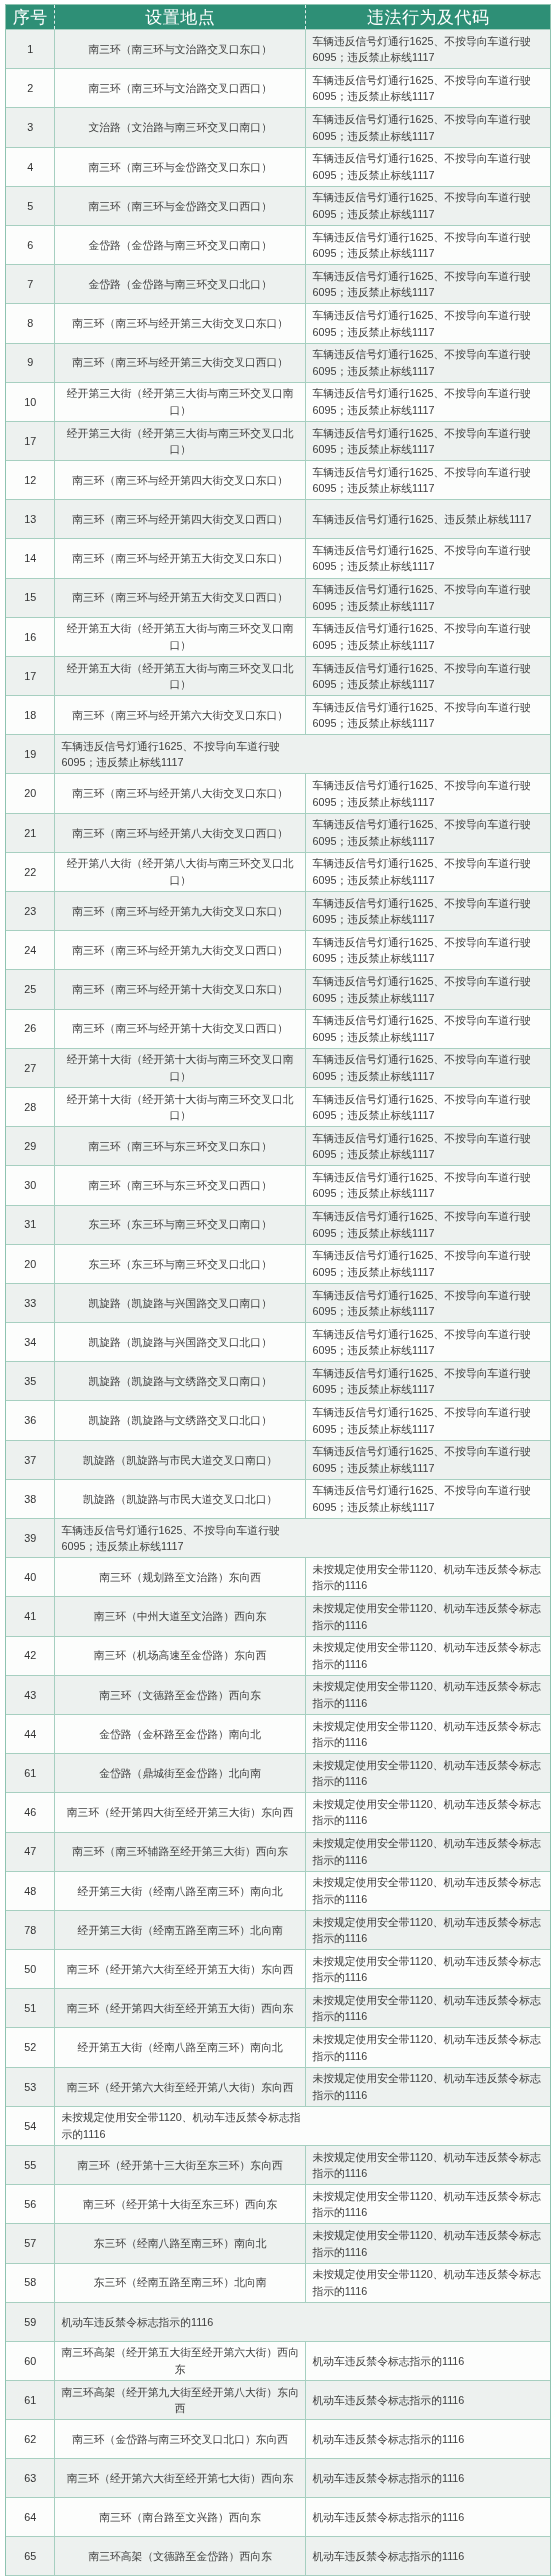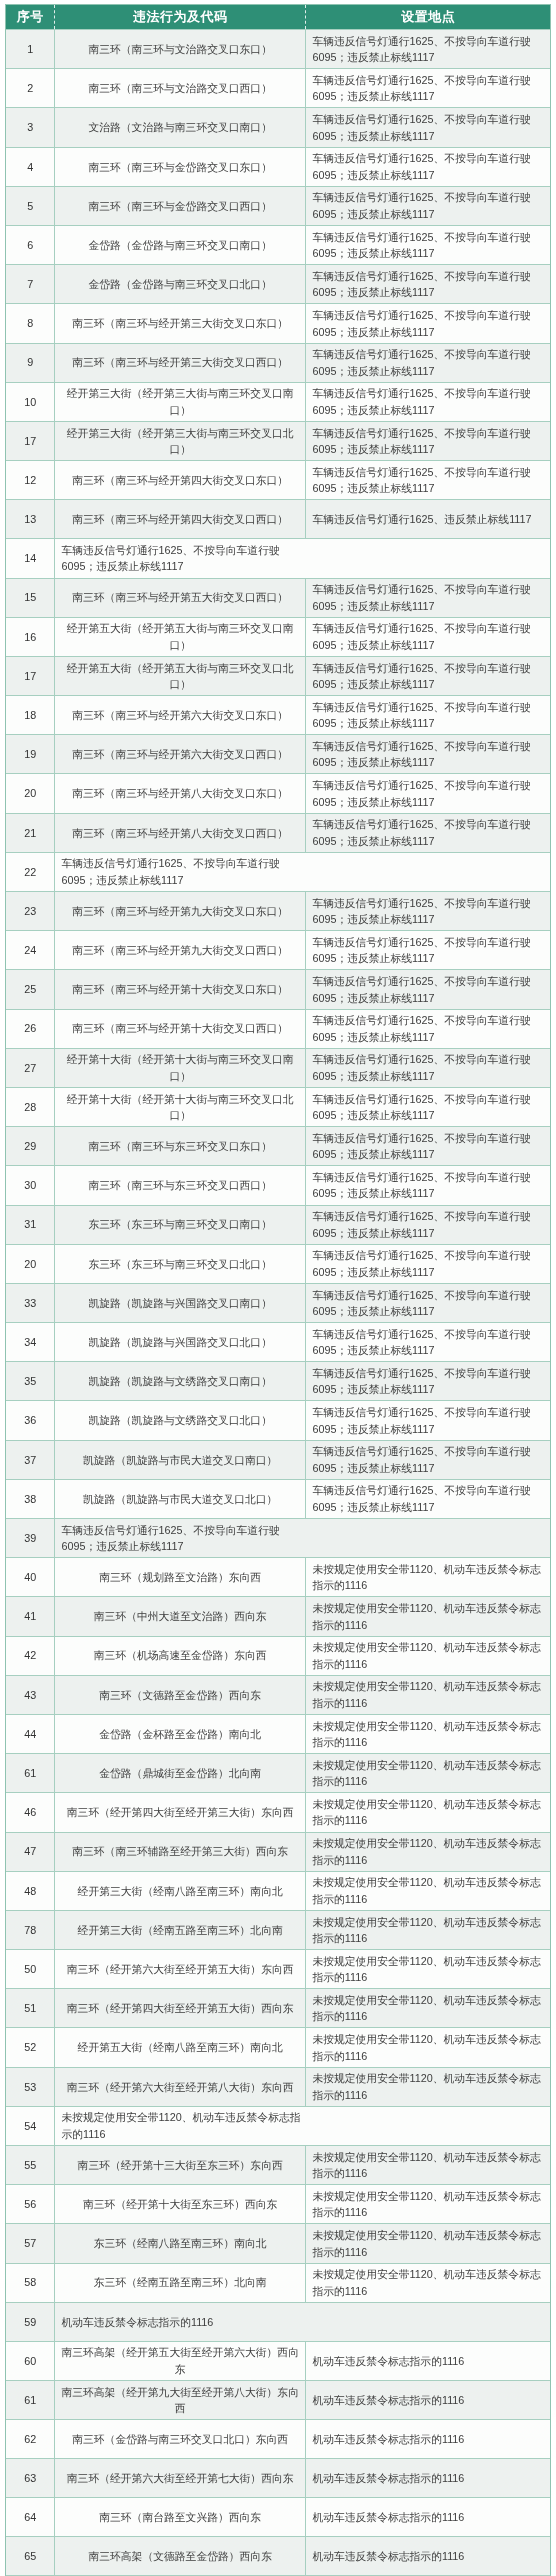--- a/index.html
+++ b/index.html
@@ -26,22 +26,22 @@
     width:546px;
     border:1px solid var(--outer);
     box-sizing:border-box;
     background:#ffffff;
   }
   .hrow{
     display:grid;
     grid-template-columns:48px 251px 1fr;
     background:#2e8f76;
     color:#ffffff;
-    font-weight:bold;
-    font-size:13px;
+    font-weight:normal;
+    font-size:17px;
     height:24px;
   }
   .hcell{
     display:flex;align-items:center;justify-content:center;
     letter-spacing:0.5px;
   }
   .hcell + .hcell{
     border-left:1px dashed rgba(255,255,255,0.85);
   }
   .row{
@@ -71,22 +71,22 @@
   }
   .c-no{ color:#333333; }
 </style>
 </head>
 <body>
 
 <div class="page">
   <div class="vtable">
     <div class="hrow">
       <div class="hcell">序号</div>
+      <div class="hcell">设置地点</div>
       <div class="hcell">违法行为及代码</div>
-      <div class="hcell">设置地点</div>
     </div>
     <div id="table-body">
         <div class="row odd">
           <div class="cell c-no">1</div>
           <div class="cell c-loc">南三环（南三环与文治路交叉口东口）</div>
           <div class="cell c-vio">车辆违反信号灯通行1625、不按导向车道行驶6095；违反禁止标线1117</div>
         </div>
         <div class="row even">
           <div class="cell c-no">2</div>
           <div class="cell c-loc">南三环（南三环与文治路交叉口西口）</div>
@@ -142,20 +142,21 @@
           <div class="cell c-loc">南三环（南三环与经开第四大街交叉口东口）</div>
           <div class="cell c-vio">车辆违反信号灯通行1625、不按导向车道行驶6095；违反禁止标线1117</div>
         </div>
         <div class="row odd">
           <div class="cell c-no">13</div>
           <div class="cell c-loc">南三环（南三环与经开第四大街交叉口西口）</div>
           <div class="cell c-vio">车辆违反信号灯通行1625、违反禁止标线1117</div>
         </div>
         <div class="row even">
           <div class="cell c-no">14</div>
+          <div class="cell c-loc">南三环（南三环与经开第五大街交叉口东口）</div>
           <div class="cell c-vio">车辆违反信号灯通行1625、不按导向车道行驶6095；违反禁止标线1117</div>
         </div>
         <div class="row odd">
           <div class="cell c-no">15</div>
           <div class="cell c-loc">南三环（南三环与经开第五大街交叉口西口）</div>
           <div class="cell c-vio">车辆违反信号灯通行1625、不按导向车道行驶6095；违反禁止标线1117</div>
         </div>
         <div class="row even">
           <div class="cell c-no">16</div>
           <div class="cell c-loc">经开第五大街（经开第五大街与南三环交叉口南口）</div>
@@ -166,35 +167,35 @@
           <div class="cell c-loc">经开第五大街（经开第五大街与南三环交叉口北口）</div>
           <div class="cell c-vio">车辆违反信号灯通行1625、不按导向车道行驶6095；违反禁止标线1117</div>
         </div>
         <div class="row even">
           <div class="cell c-no">18</div>
           <div class="cell c-loc">南三环（南三环与经开第六大街交叉口东口）</div>
           <div class="cell c-vio">车辆违反信号灯通行1625、不按导向车道行驶6095；违反禁止标线1117</div>
         </div>
         <div class="row odd">
           <div class="cell c-no">19</div>
-          <div class="cell c-loc">南三环（南三环与经开第六大街交叉口西口）</div>
           <div class="cell c-vio">车辆违反信号灯通行1625、不按导向车道行驶6095；违反禁止标线1117</div>
         </div>
         <div class="row even">
           <div class="cell c-no">20</div>
           <div class="cell c-loc">南三环（南三环与经开第八大街交叉口东口）</div>
           <div class="cell c-vio">车辆违反信号灯通行1625、不按导向车道行驶6095；违反禁止标线1117</div>
         </div>
         <div class="row odd">
           <div class="cell c-no">21</div>
           <div class="cell c-loc">南三环（南三环与经开第八大街交叉口西口）</div>
           <div class="cell c-vio">车辆违反信号灯通行1625、不按导向车道行驶6095；违反禁止标线1117</div>
         </div>
         <div class="row even">
           <div class="cell c-no">22</div>
+          <div class="cell c-loc">经开第八大街（经开第八大街与南三环交叉口北口）</div>
           <div class="cell c-vio">车辆违反信号灯通行1625、不按导向车道行驶6095；违反禁止标线1117</div>
         </div>
         <div class="row odd">
           <div class="cell c-no">23</div>
           <div class="cell c-loc">南三环（南三环与经开第九大街交叉口东口）</div>
           <div class="cell c-vio">车辆违反信号灯通行1625、不按导向车道行驶6095；违反禁止标线1117</div>
         </div>
         <div class="row even">
           <div class="cell c-no">24</div>
           <div class="cell c-loc">南三环（南三环与经开第九大街交叉口西口）</div>

